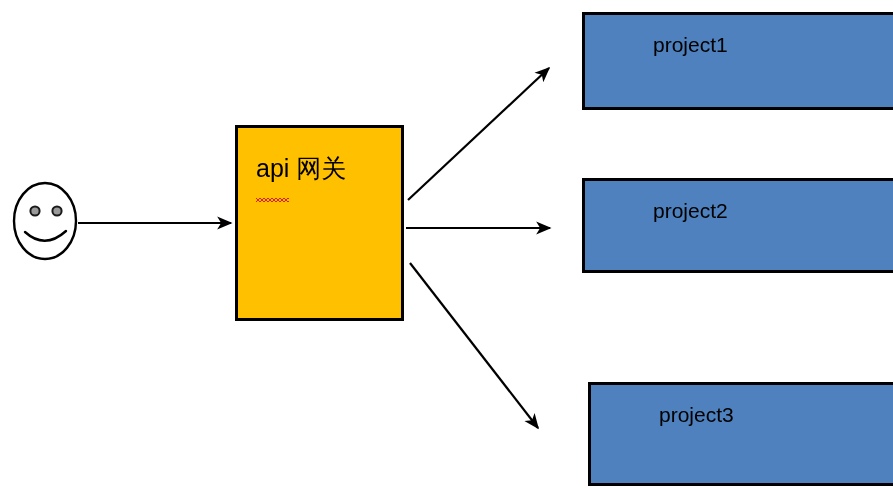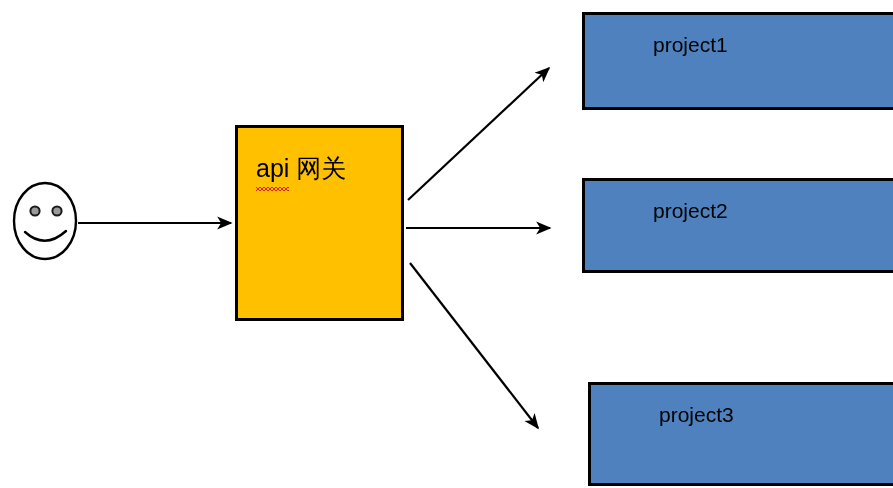--- a/index.html
+++ b/index.html
@@ -42,21 +42,21 @@
     left: 18px;
     top: 28px;
     font-size: 25px;
     color: #000000;
     line-height: 1;
     white-space: nowrap;
   }
   .misspelled {
     position: relative;
     display: inline-block;
-    padding-bottom: 7px;
+    padding-bottom: 18px;
   }
   .misspelled::after {
     content: "";
     position: absolute;
     left: 0;
     right: 0;
     bottom: -3px;
     height: 4px;
     background-image:
       linear-gradient(45deg, transparent 45%, #E02020 45%, #E02020 55%, transparent 55%),

